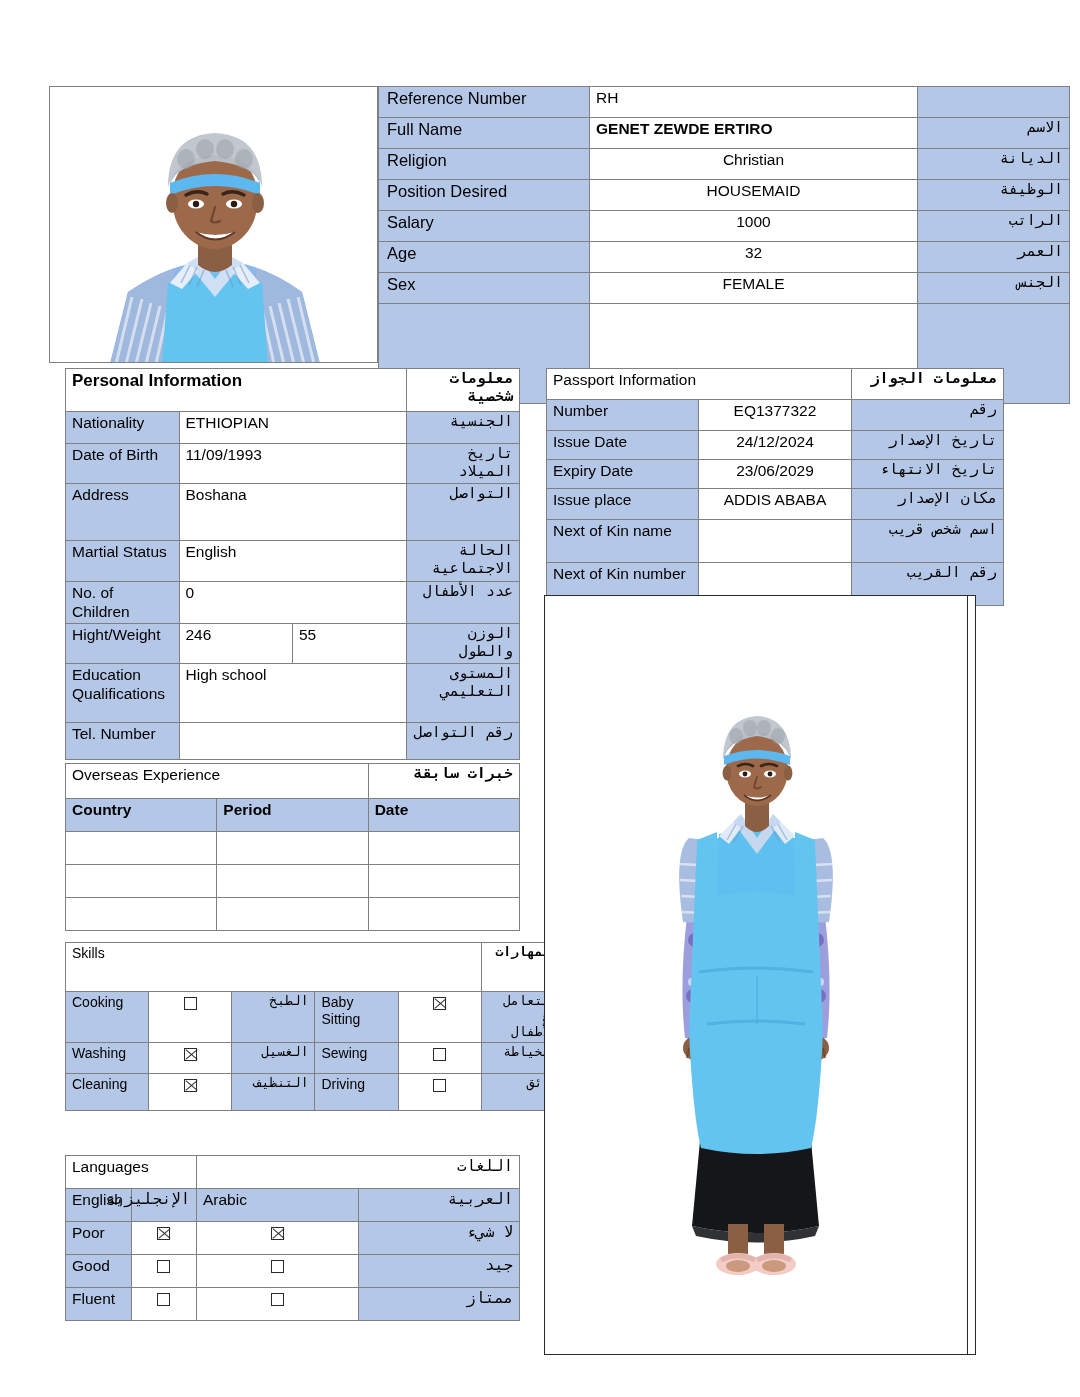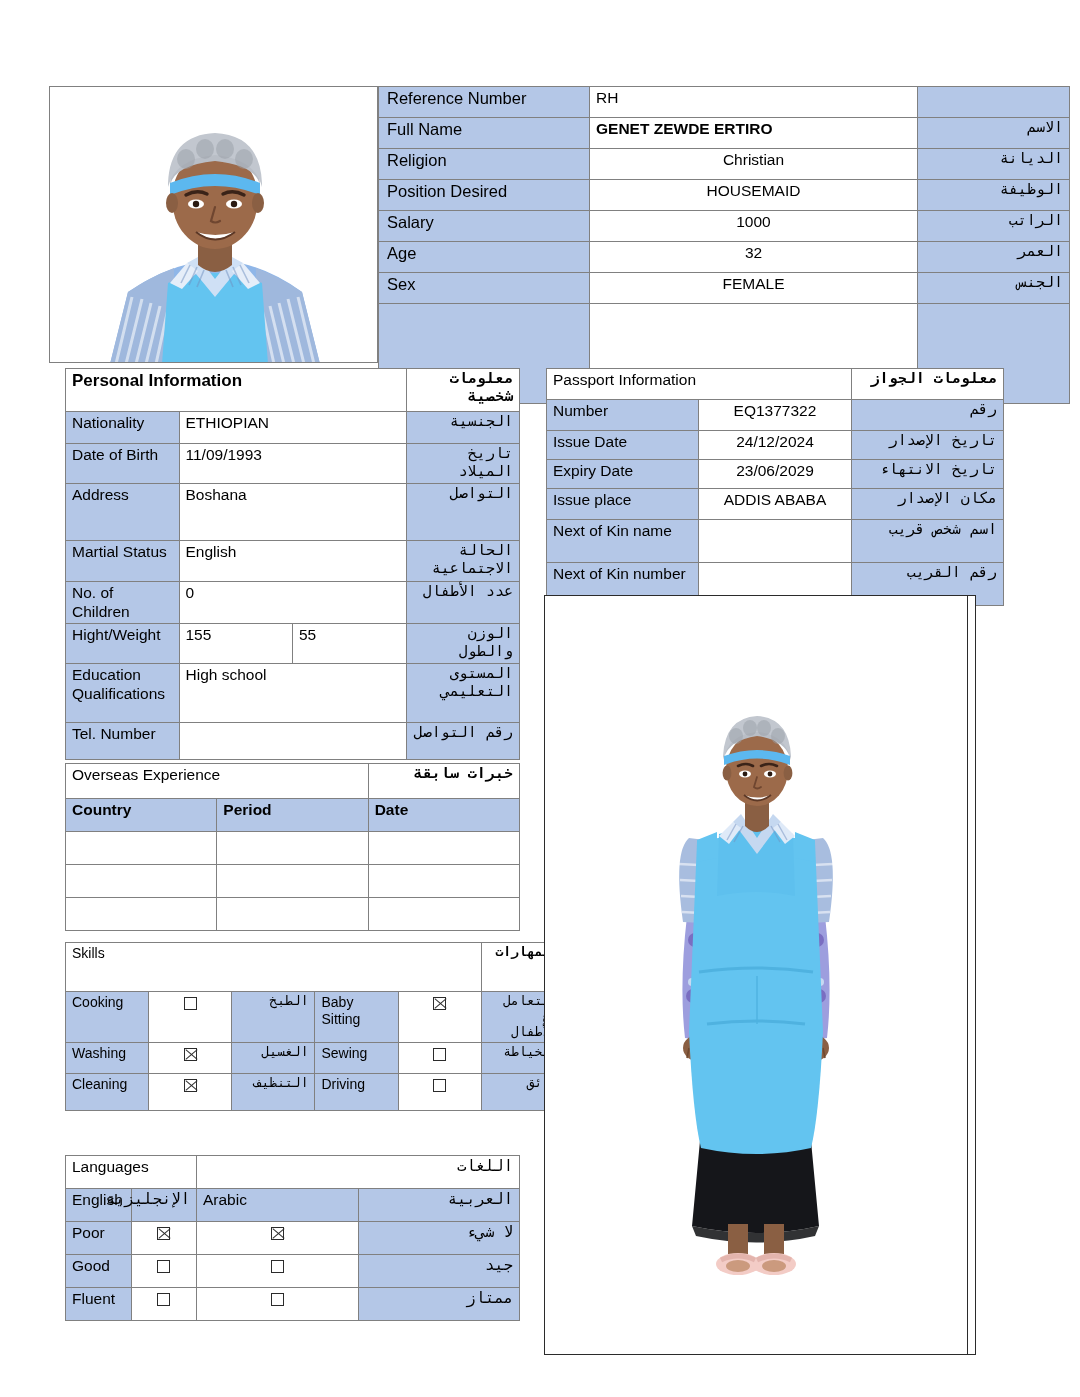--- a/index.html
+++ b/index.html
@@ -296,21 +296,21 @@
           <td class="white v1" colspan="2">English</td>
           <td class="blue arb ar">الحالة الاجتماعية</td>
         </tr>
         <tr>
           <td class="blue lbl" style="height:27px;">No. of Children</td>
           <td class="white v1" colspan="2">0</td>
           <td class="blue arb ar">عدد الأطفال</td>
         </tr>
         <tr>
           <td class="blue lbl" style="height:28px;">Hight/Weight</td>
-          <td class="white v1">155</td>
+          <td class="white v1">246</td>
           <td class="white v2">55</td>
           <td class="blue arb ar">الوزن والطول</td>
         </tr>
         <tr>
           <td class="blue lbl" style="height:54px;">Education Qualifications</td>
           <td class="white v1" colspan="2">High school</td>
           <td class="blue arb ar">المستوى التعليمي</td>
         </tr>
         <tr>
           <td class="blue lbl" style="height:32px;">Tel. Number</td>

